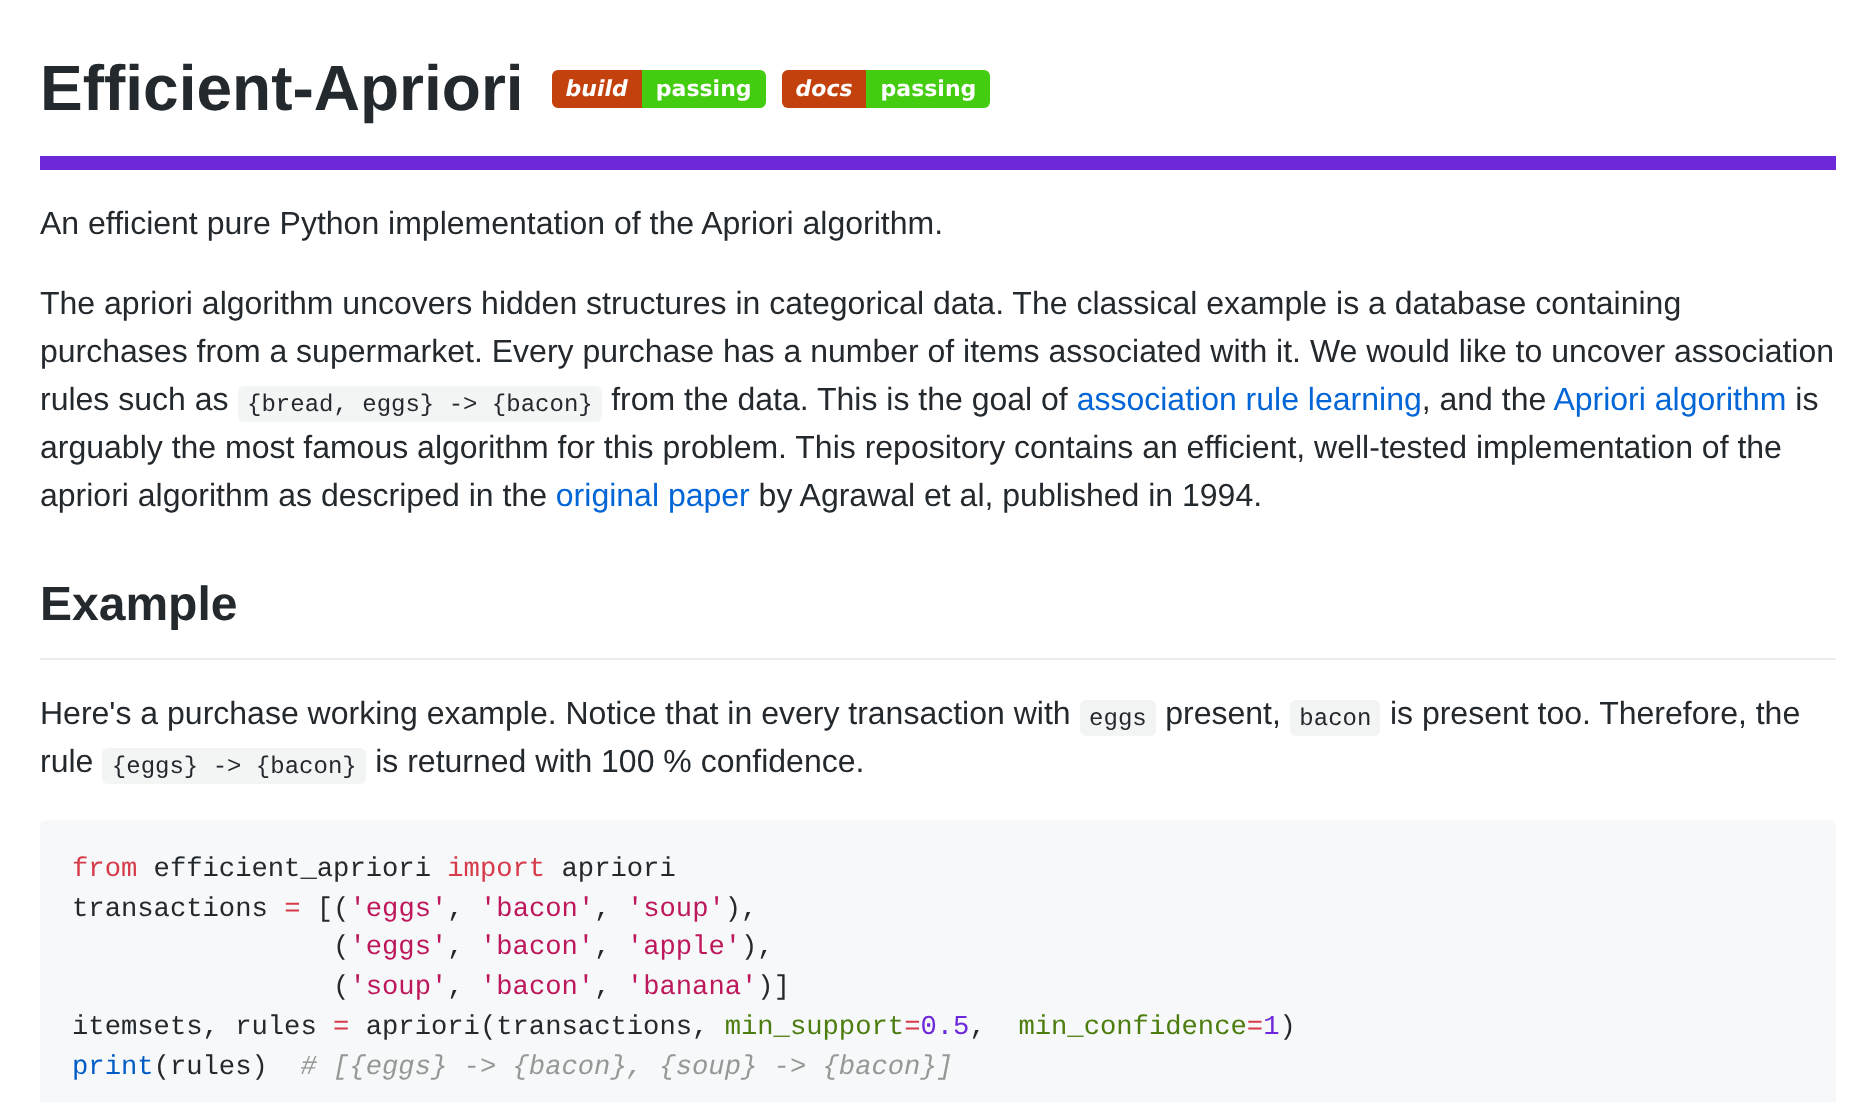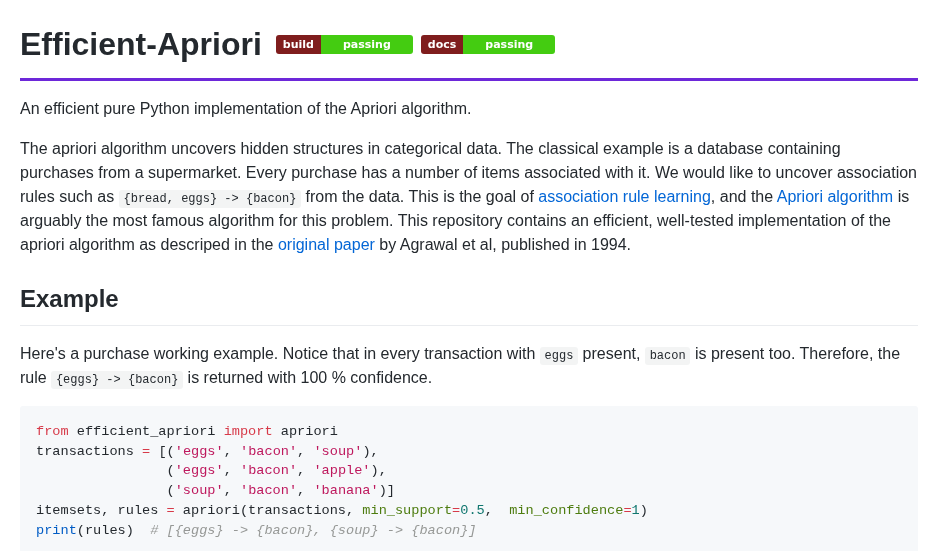--- a/index.html
+++ b/index.html
@@ -13,21 +13,21 @@
   }
   .container {
     max-width: 898px;
     margin: 0 auto;
   }
   h1 {
     font-size: 32px;
     font-weight: 600;
     margin: 0 0 16px 0;
     padding-bottom: 10px;
-    border-bottom: 3px solid #6d28d9;
+    border-bottom: 7px solid #6d28d9;
     display: flex;
     align-items: center;
     flex-wrap: wrap;
     gap: 4px;
   }
   h1 .title-text { margin-right: 6px; }
   h2 {
     font-size: 24px;
     font-weight: 600;
     margin-top: 24px;
@@ -48,43 +48,44 @@
     display: inline-flex;
     font-family: DejaVu Sans, Verdana, Geneva, sans-serif;
     font-size: 11px;
     line-height: 1;
     border-radius: 3px;
     overflow: hidden;
     vertical-align: middle;
     margin-left: 4px;
   }
   .badge .b-left {
-    background: #7f1d1d;
+    background: #c2410c;
     color: #fff;
     padding: 4px 7px;
+    font-style: italic;
   }
   .badge .b-right {
     color: #fff;
-    padding: 4px 22px;
+    padding: 4px 7px;
   }
   .bg-green { background: #4c1; }
   pre.codeblock {
     background: #f6f8fa;
     border-radius: 3px;
     padding: 16px;
     font-family: SFMono-Regular, Consolas, "Liberation Mono", Menlo, monospace;
     font-size: 13.6px;
     line-height: 1.45;
     overflow: auto;
     margin: 0 0 16px 0;
     white-space: pre;
   }
   .tok-kw { color: #d73a49; }
   .tok-str { color: #be185d; }
-  .tok-num { color: #0f766e; }
+  .tok-num { color: #6d28d9; }
   .tok-var { color: #4d7c0f; }
   .tok-fn { color: #005cc5; }
   .tok-cm { color: #969896; font-style: italic; }
   .tok-op { color: #d73a49; }
 </style>
 </head>
 <body>
 
 <div class="container">
 

